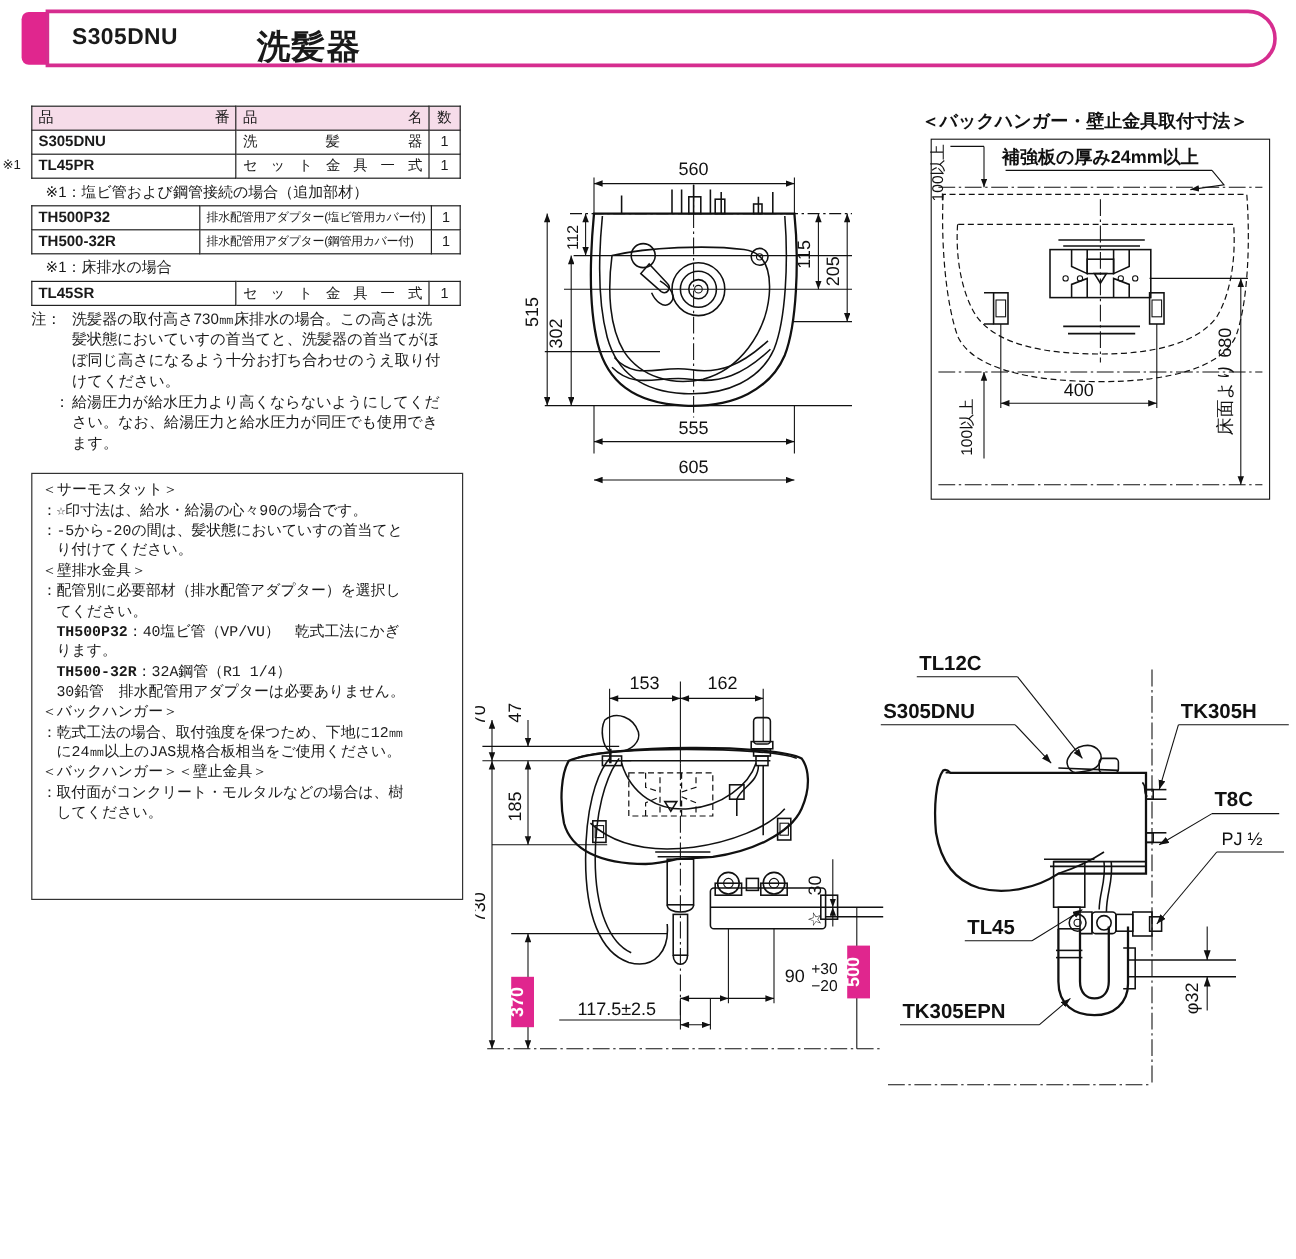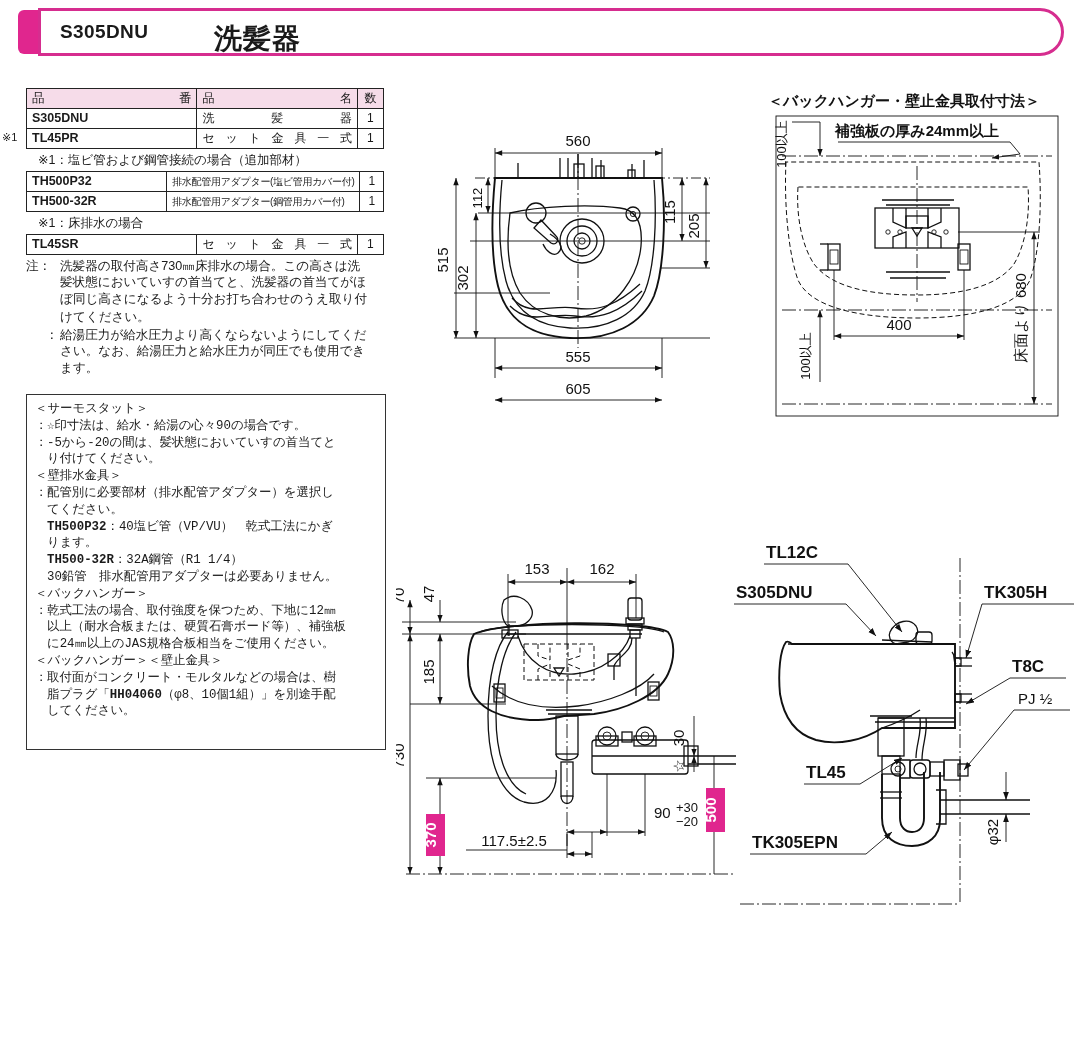--- a/index.html
+++ b/index.html
@@ -55,21 +55,21 @@
   #mark1 {
     position:absolute; left:2px; top:131px; font-size:11px;
   }
 
   
   #notes { position:absolute; left:26px; top:258px; width:360px;
            font-size:12.6px; line-height:17.2px; }
   .note-line { display:flex; }
   .note-head { width:34px; flex:0 0 34px; }
   .note-body { flex:1; text-align:justify; }
-  .note-ind { padding-left:34px;font-family:Liberation Mono, monospace; }
+  .note-ind { padding-left:34px; }
 
   
   #spec-box {
     position:absolute; left:26px; top:394px; width:360px; height:356px;
     border:1.4px solid #333; padding:6px 8px;
     font-size:12.4px; line-height:16.8px;font-family:Liberation Mono, monospace;
   }
   .sb-h { }
   .sb-i { display:flex; }
   .sb-i .k { width:12px; flex:0 0 12px; }
@@ -233,29 +233,25 @@
   <div class="sb-sub">ります。</div>
   <div class="sb-sub">
     <span class="bold">TH500-32R</span><span>：32A鋼管（R1 1/4）</span>
   </div>
   <div class="sb-sub">30鉛管　排水配管用アダプターは必要ありません。</div>
   <div class="sb-h">＜バックハンガー＞</div>
   <div class="sb-i">
     <span class="k">：</span>
     <span class="v">乾式工法の場合、取付強度を保つため、下地に12㎜</span>
   </div>
-  <div class="sb-sub">以上（耐水合板または、硬質石膏ボード等）、補強板</div>
   <div class="sb-sub">に24㎜以上のJAS規格合板相当をご使用ください。</div>
   <div class="sb-h">＜バックハンガー＞＜壁止金具＞</div>
   <div class="sb-i">
     <span class="k">：</span>
     <span class="v">取付面がコンクリート・モルタルなどの場合は、樹</span>
-  </div>
-  <div class="sb-sub">
-    <span>脂プラグ「</span><span class="bold">HH04060</span><span>（φ8、10個1組）」を別途手配</span>
   </div>
   <div class="sb-sub">してください。</div>
 </div>
 
 <div class="draw" style="left:410px; top:118px; width:360px; height:300px;">
 <svg width="360" height="300" viewBox="0 0 360 300">
   <defs>
     <marker id="ar" markerWidth="9" markerHeight="9" refX="8" refY="3" orient="auto">
       <path d="M0,0 L8,3 L0,6 z" fill="#111"></path>
     </marker>

